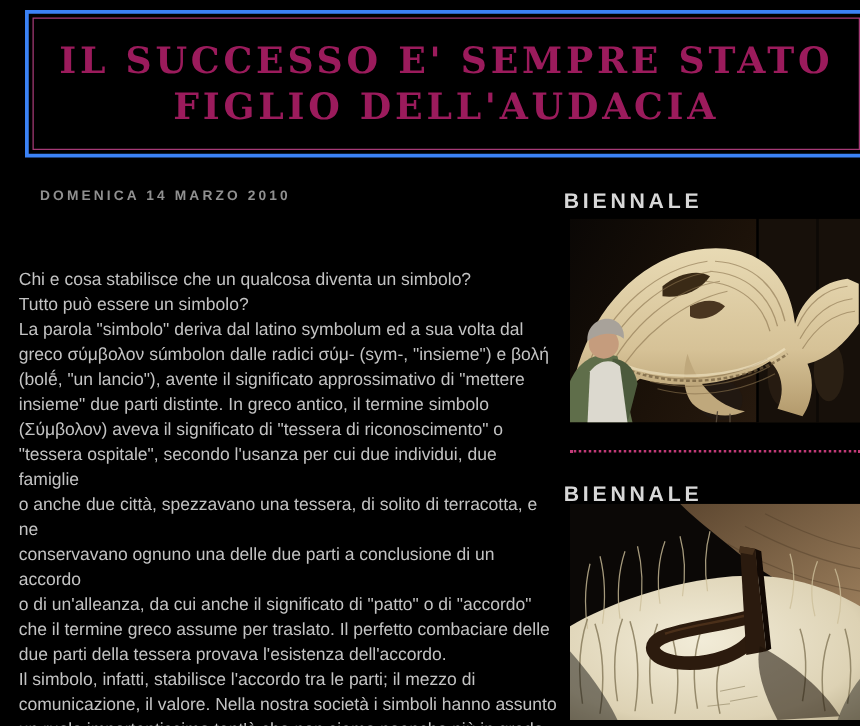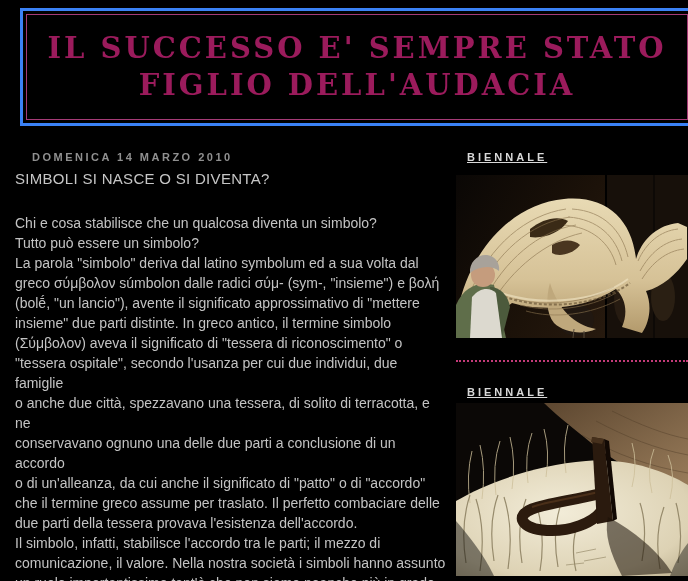--- a/index.html
+++ b/index.html
@@ -61,26 +61,25 @@
     width: 432px;
     font-size: 14px;
     line-height: 20px;
     color: #c3c3c3;
     white-space: pre-line;
   }
 
   
   .sb-heading {
     position: absolute;
-    left: 467px;
-    font-size: 11px;
+    left: 451px;
+    font-size: 17px;
     font-weight: bold;
     letter-spacing: 3px;
     color: #d8d8d8;
-    text-decoration: underline;
   }
   .sb-heading.first  { top: 151px; }
   .sb-heading.second { top: 386px; }
   .sb-image {
     position: absolute;
     left: 456px;
     width: 232px;
     display: block;
   }
   .sb-image.first  { top: 175px; height: 163px; }
@@ -100,21 +99,20 @@
 
   <div class="masthead">
     <div class="masthead-inner">
       <h1 class="blog-title">IL SUCCESSO E' SEMPRE STATO
 FIGLIO DELL'AUDACIA</h1>
     </div>
   </div>
 
   <div class="post-date">DOMENICA 14 MARZO 2010</div>
 
-  <div class="post-title">SIMBOLI SI NASCE O SI DIVENTA?</div>
 
   <div class="post-body">Chi e cosa stabilisce che un qualcosa diventa un simbolo?
 Tutto può essere un simbolo?
 La parola "simbolo" deriva dal latino symbolum ed a sua volta dal
 greco σύμβολον súmbolon dalle radici σύμ- (sym-, "insieme") e βολή
 (bolḗ, "un lancio"), avente il significato approssimativo di "mettere
 insieme" due parti distinte. In greco antico, il termine simbolo
 (Σύμβολον) aveva il significato di "tessera di riconoscimento" o
 "tessera ospitale", secondo l'usanza per cui due individui, due famiglie
 o anche due città, spezzavano una tessera, di solito di terracotta, e ne

